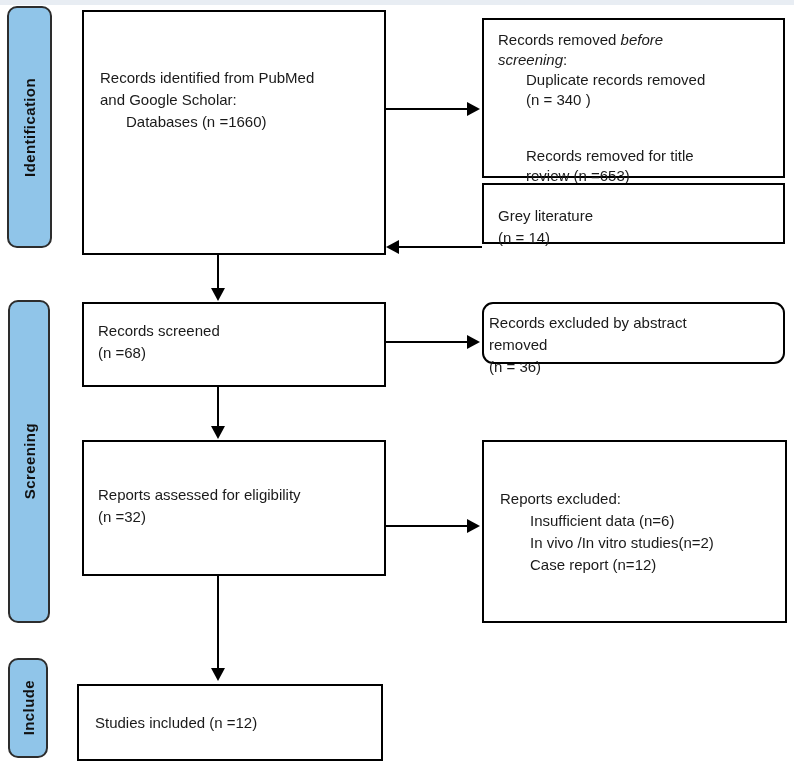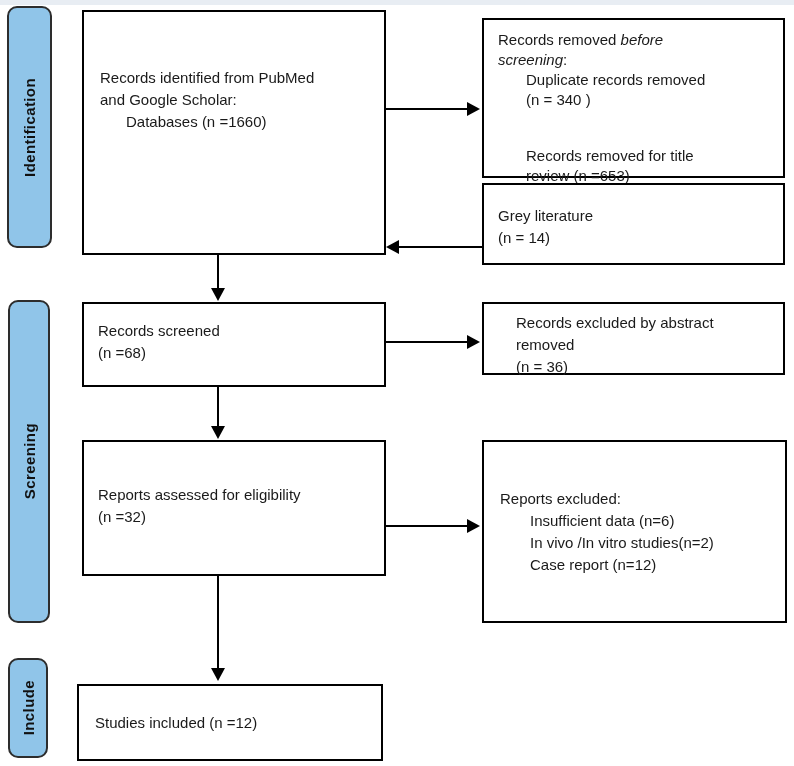--- a/index.html
+++ b/index.html
@@ -45,23 +45,23 @@
     background:#E8EDF3; }
 
   
   #stage-identification { left:7px;  top:6px;   width:45px; height:242px; }
   #stage-screening      { left:8px;  top:300px; width:42px; height:323px; }
   #stage-include        { left:8px;  top:658px; width:40px; height:100px; }
 
   
   #box-identified        { left:82px;  top:10px;  width:304px; height:245px; padding:55px 14px 0 16px; line-height:22px; }
   #box-removed           { left:482px; top:18px;   width:303px; height:160px; padding:10px 10px 0 14px;  line-height:20px; }
-  #box-grey              { left:482px; top:183px; width:303px; height:82px;  padding:20px 10px 4px 14px;  line-height:22px; }
+  #box-grey              { left:482px; top:183px; width:303px; height:61px;  padding:20px 10px 4px 14px;  line-height:22px; }
   #box-screened          { left:82px;  top:302px; width:304px; height:85px;  padding:16px 10px 0 14px;  line-height:22px; }
-  #box-excluded-abstract { left:482px; top:302px; width:303px; height:73px;  padding:8px 10px 0 32px;   line-height:22px; }
+  #box-excluded-abstract { left:482px; top:302px; width:303px; height:62px;  padding:8px 10px 0 5px;   line-height:22px;border-radius:11px; }
   #box-assessed          { left:82px;  top:440px; width:304px; height:136px; padding:42px 10px 12px 14px;  line-height:22px; }
   #box-reports-excluded  { left:482px; top:440px; width:305px; height:183px; padding:46px 10px 0 16px;  line-height:22px; }
   #box-included          { left:77px;  top:684px; width:306px; height:77px;  padding:26px 10px 0 16px;  line-height:22px; }
 </style>
 </head>
 <body>
 
 <div class="canvas">
 
   <div class="stage" id="stage-identification">

